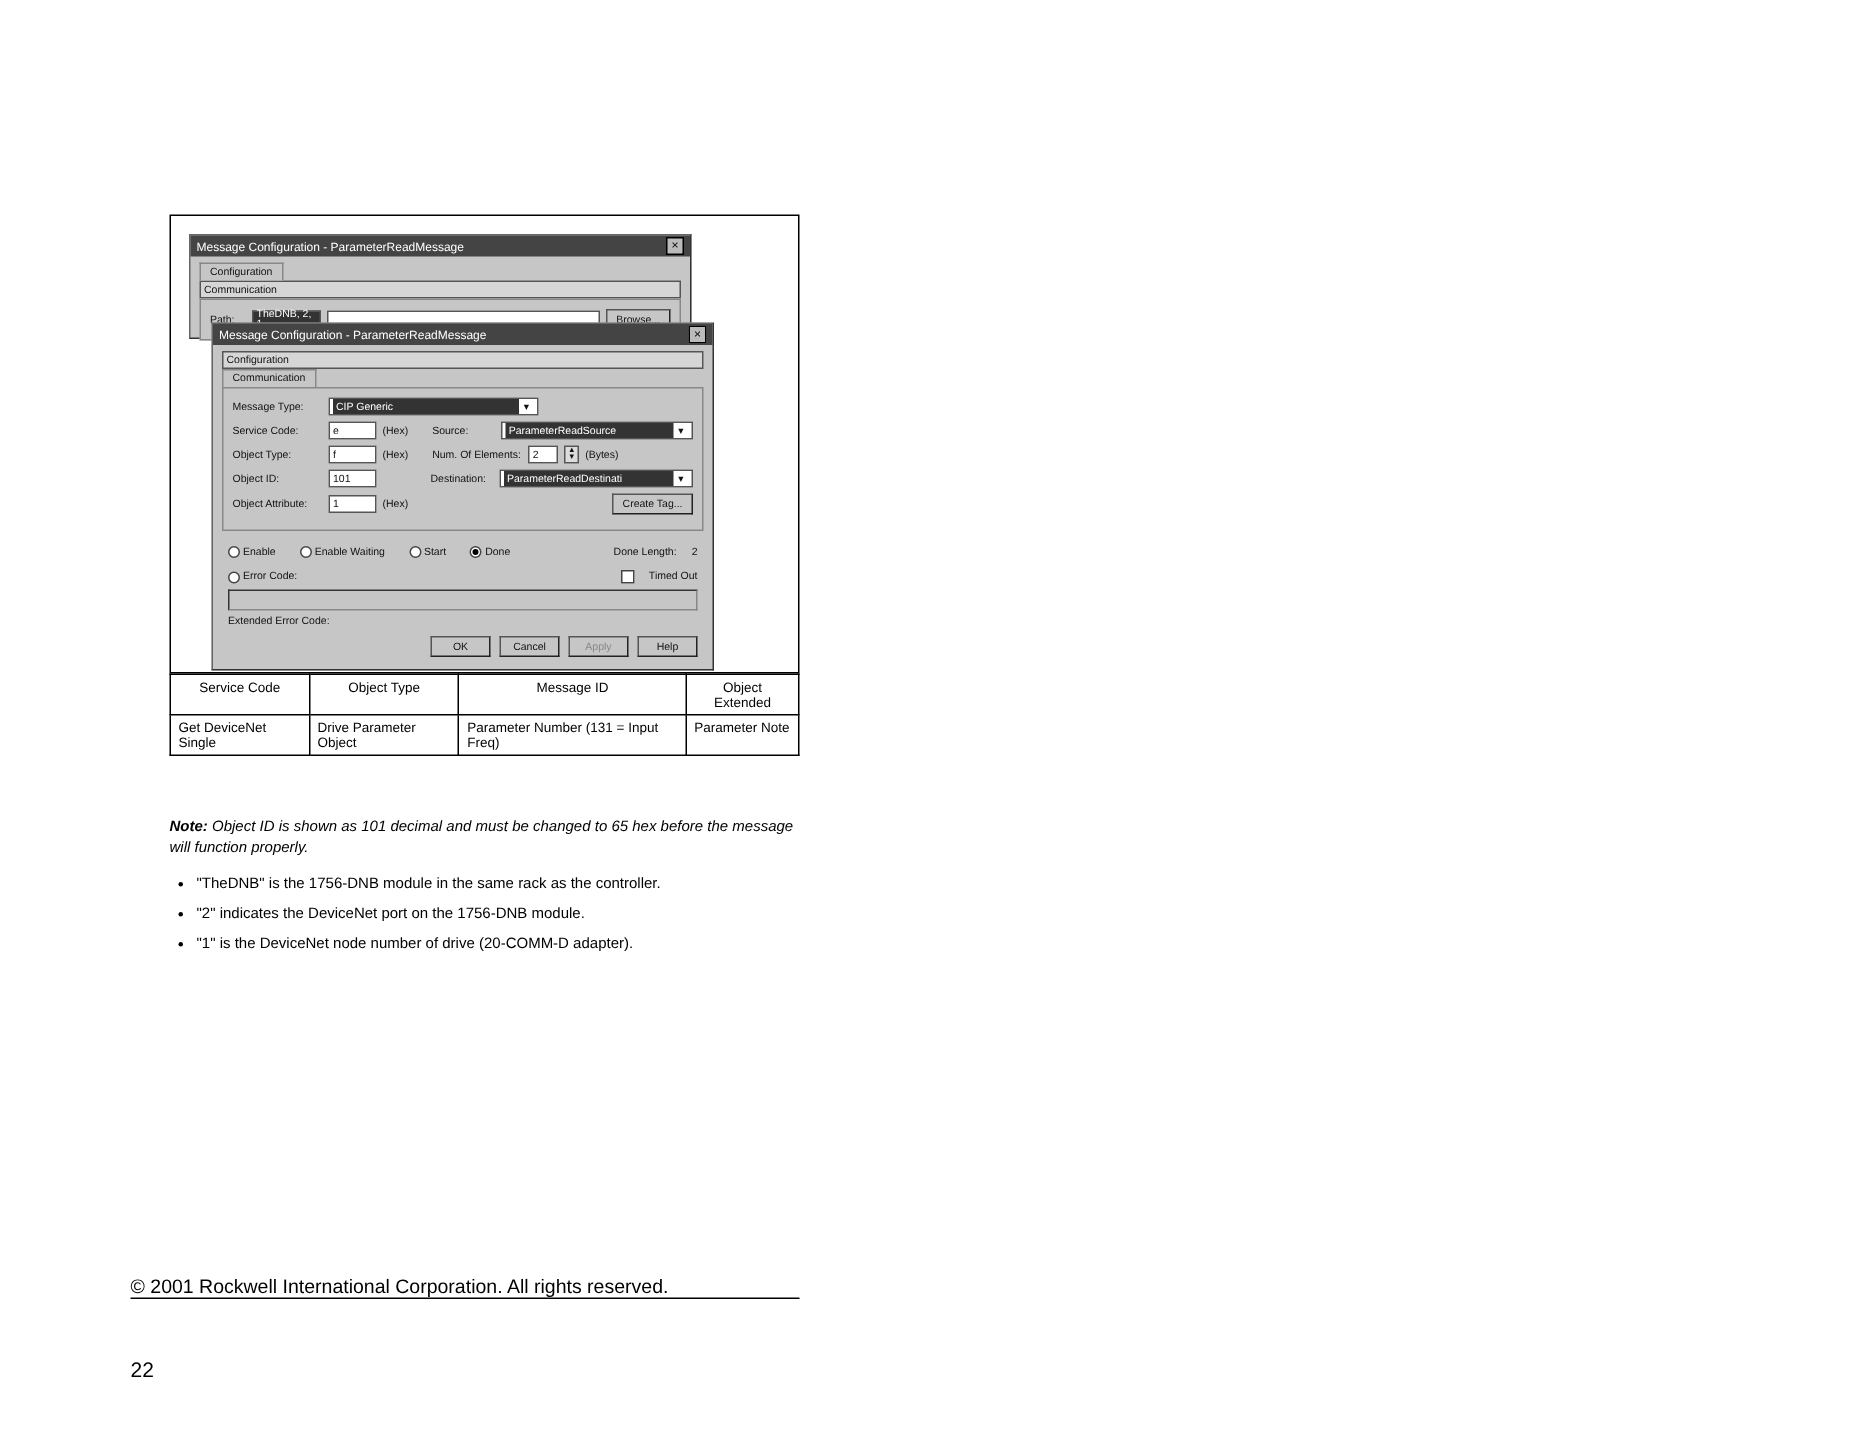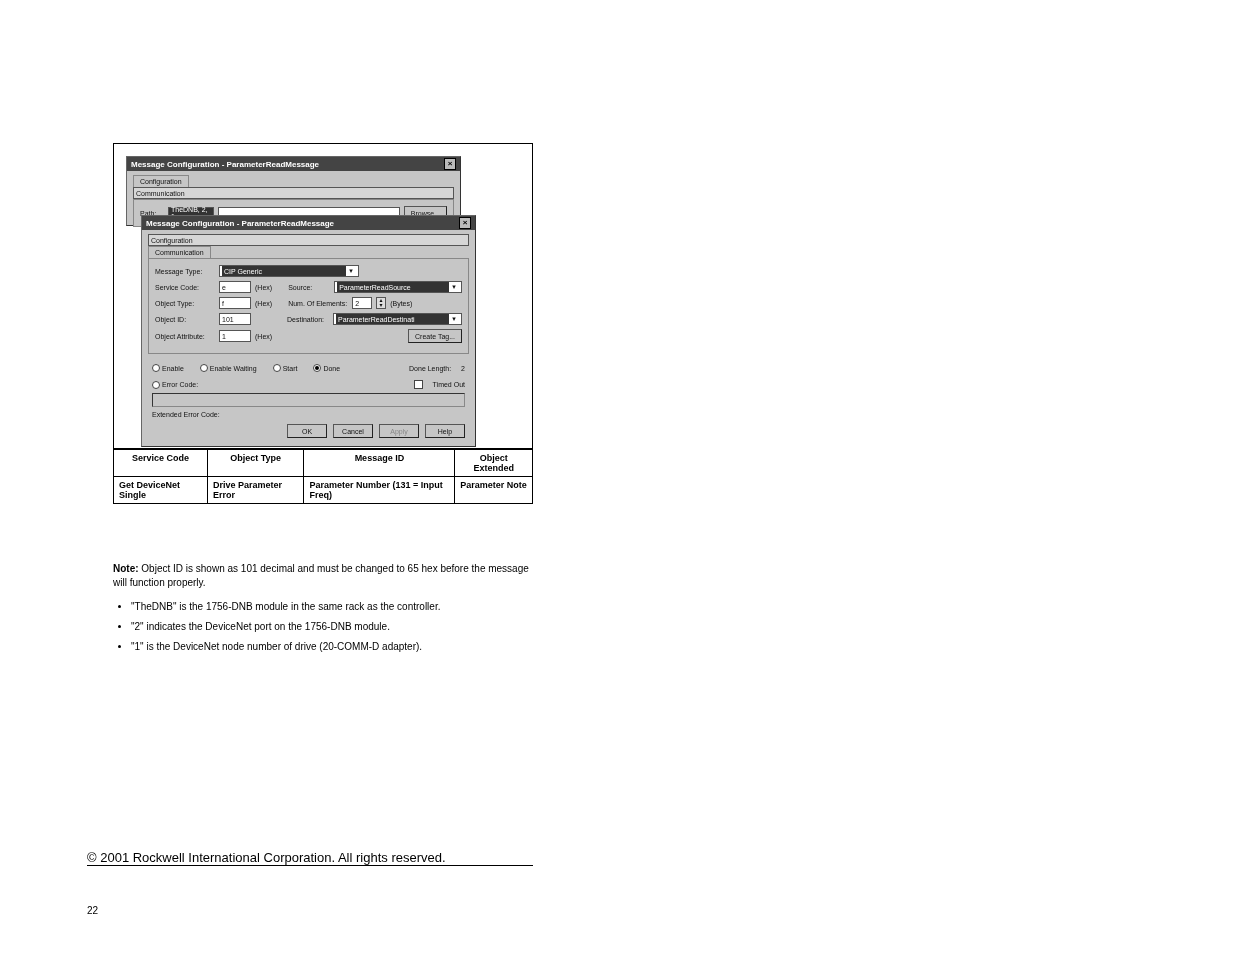--- a/index.html
+++ b/index.html
@@ -39,21 +39,21 @@
     background: #c6c6c6; 
     border: 1px solid #666;
     border-right-color: #333;
     border-bottom-color: #333;
     font-size: 7px;
     color: #111;
   }
   .dlg .titlebar {
     background: #444;
     color: #fff;
-    font-weight: bold;
+    font-weight: normal;
     font-size: 8px;
     padding: 2px 4px;
     display: flex;
     justify-content: space-between;
     align-items: center;
     height: 14px;
   }
   .closebox {
     width: 12px; height: 12px;
     background: #bbb;
@@ -135,34 +135,34 @@
   table.spec {
     border-collapse: collapse;
     width: 100%;
     font-size: 9px;
   }
   table.spec th, table.spec td {
     border: 1px solid #000;
     padding: 3px 5px;
     text-align: left;
     vertical-align: top;
-    font-weight: bold;
+    font-weight: normal;
   }
   table.spec th { text-align: center; }
 
   
   .bodytext {
     position: absolute;
     left: 113px;
     top: 545px;
     width: 420px;
     font-size: 10px;
     line-height: 1.4;
   }
-  .bodytext p { margin: 17px 0 10px 0; }
+  .bodytext p { margin: 0 0 10px 0; font-style: italic; }
   .notep .b { font-weight: bold; }
   .bodytext ul { margin: 4px 0 10px 18px; padding: 0; }
   .bodytext li { margin-bottom: 6px; }
 
   
   .hr {
     position: absolute;
     left: 87px;
     top: 865px;
     width: 446px;
@@ -172,21 +172,21 @@
     position: absolute;
     left: 87px;
     top: 850px;
     width: 446px;
     font-size: 13px;
   }
   .pagenum {
     position: absolute;
     left: 87px;
     top: 905px;
-    font-size: 10px;
+    font-size: 14px;
   }
 </style>
 </head>
 <body>
 
 <div class="page">
 
   <div class="figure-box">
     <div class="fig-frame">
       <div class="winstack">
@@ -318,21 +318,21 @@
     <table class="spec">
       <tbody>
           <tr>
         <th>Service Code</th>
         <th>Object Type</th>
         <th>Message ID</th>
         <th>Object Extended</th>
       </tr>
       <tr>
         <td>Get DeviceNet Single</td>
-        <td>Drive Parameter Error</td>
+        <td>Drive Parameter Object</td>
         <td>Parameter Number (131 = Input Freq)</td>
         <td>Parameter Note</td>
       </tr>
     </tbody>
       </table>
   </div>
 
   <div class="bodytext">
     <p class="notep">
       <span class="b">Note:</span><span> Object ID is shown as 101 decimal and must be changed to 65 hex before the message will function properly.</span>

